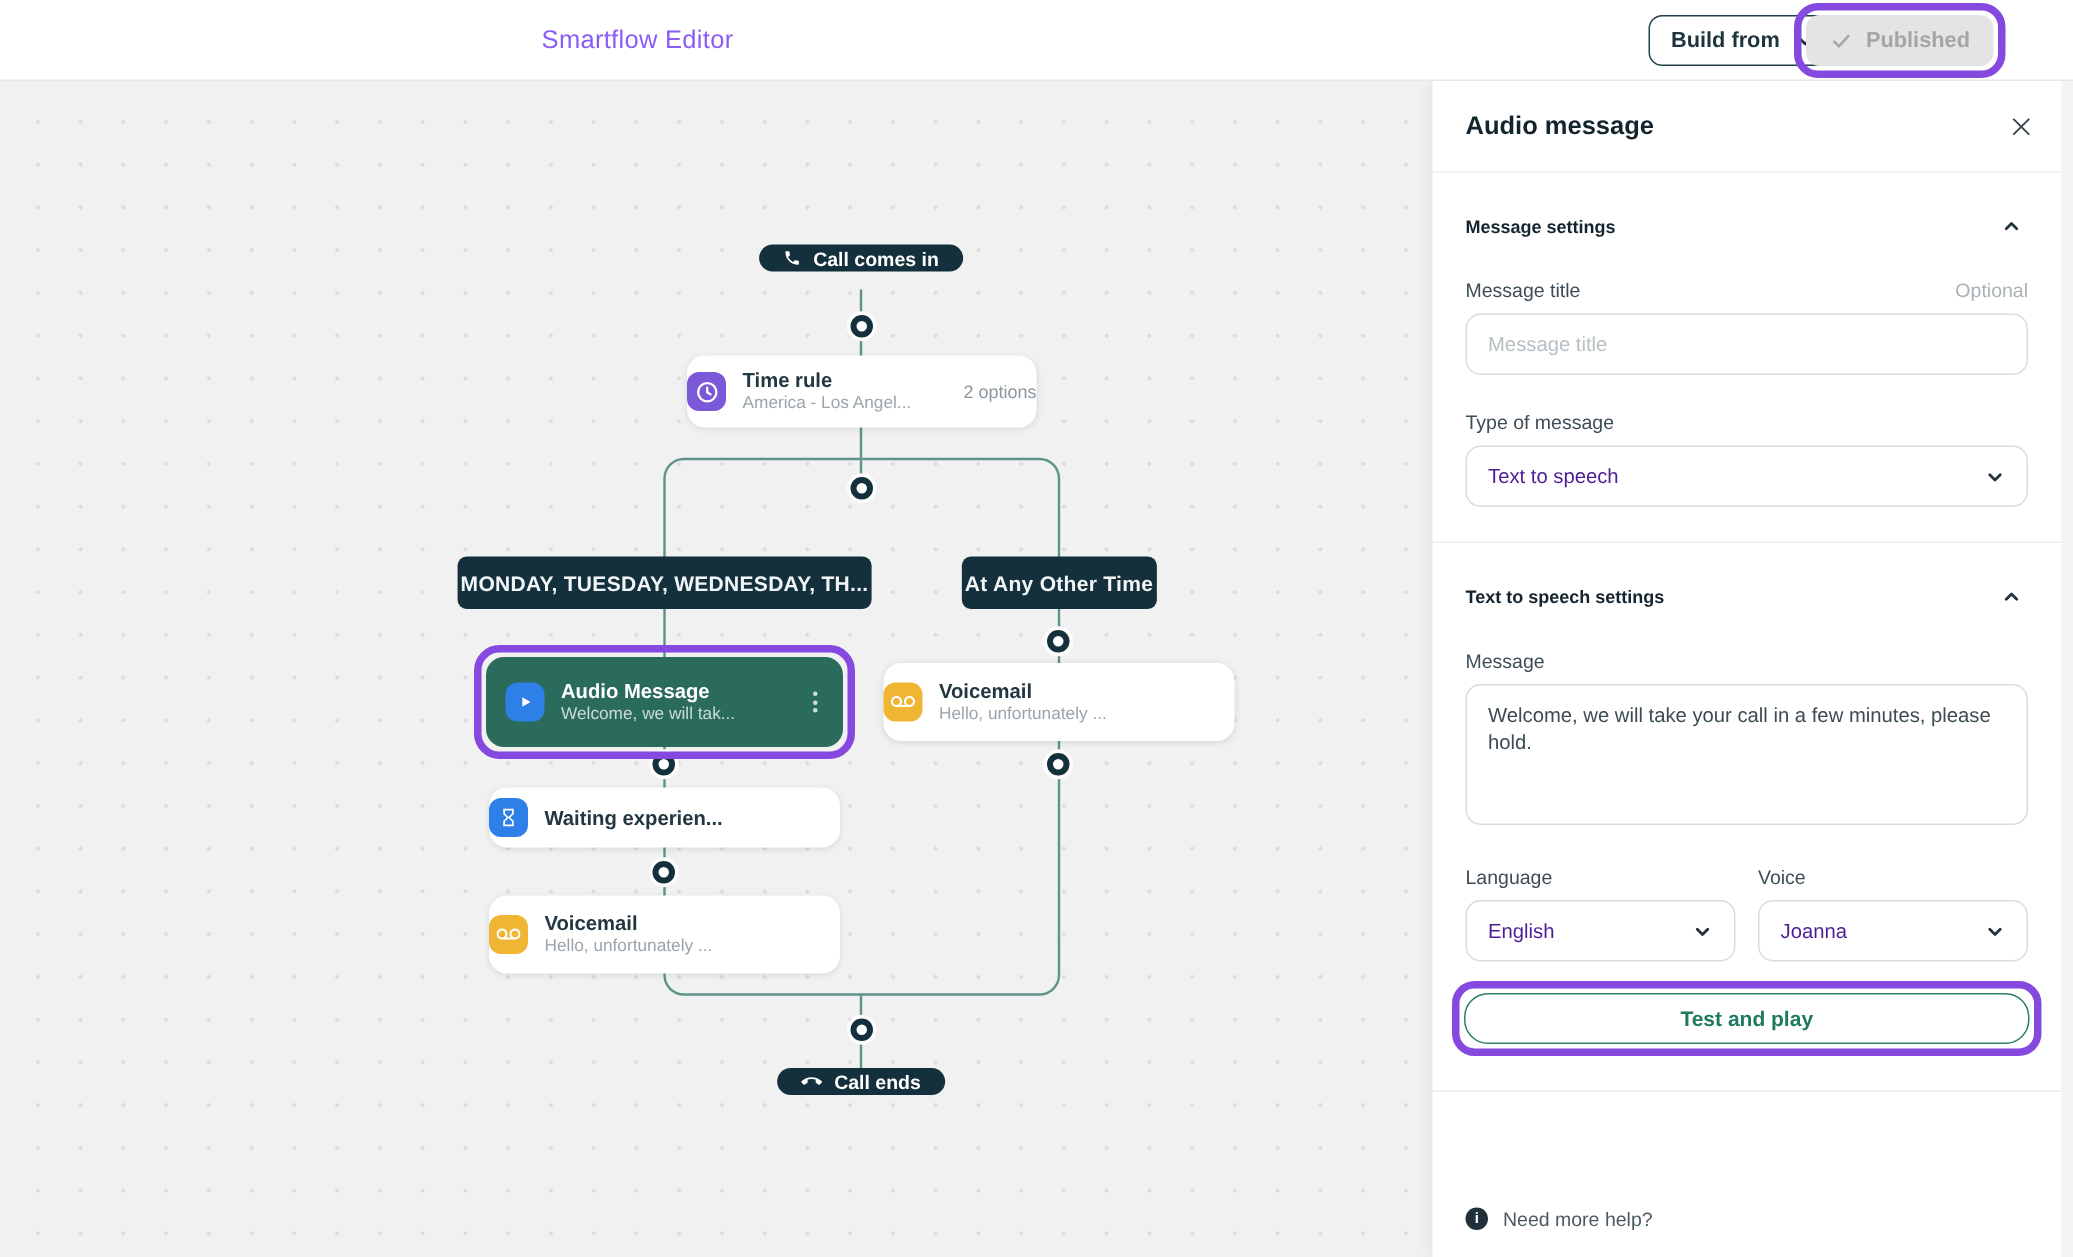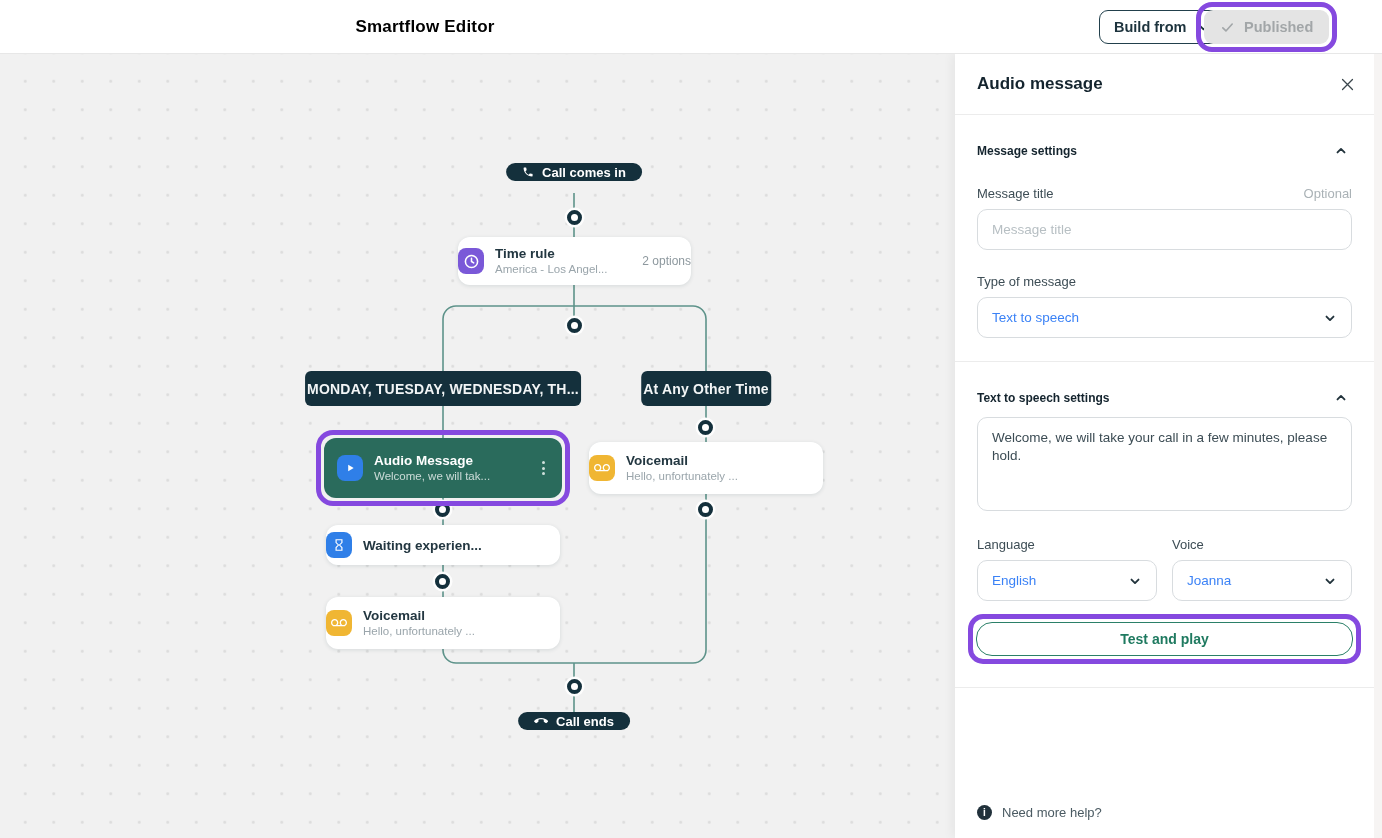--- a/index.html
+++ b/index.html
@@ -6,21 +6,21 @@
   html,body { width:1382px; height:838px; }
   body {
     font-family:"Liberation Sans", sans-serif;
     background:#f1f1f1; color:#22333c; overflow:hidden; position:relative;
   }
 
   
   .topbar { position:absolute; top:0; left:0; width:1382px; height:54px;
     background:#fff; border-bottom:1px solid #e7e7e7; z-index:40; }
   .topbar-title { position:absolute; left:425px; top:50%; transform:translate(-50%,-50%);
-    font-size:17px; font-weight:bold; color:#000000; letter-spacing:.2px; }
+    font-size:17px; font-weight:normal; color:#8b5cf6; letter-spacing:.2px; }
   .btn-build { position:absolute; left:1058px; top:10px; height:34px; padding:0 14px;
     border:1.5px solid #22404c; border-radius:9px; background:#fff; font-size:14.5px;
     font-weight:600; color:#1d333d; display:flex; align-items:center; gap:10px;
     cursor:pointer; font-family:inherit;margin-left:41px; }
   .pub-ring { position:absolute; left:1196px; top:2px; border:5px solid #8549df;
     border-radius:16px; padding:3px; }
   .btn-published { height:34px; min-width:122px; padding:0 16px; background:#e4e4e4;
     border:none; border-radius:9px; color:#a2a6a8; font-size:14.5px; font-weight:600;
     display:flex; align-items:center; gap:9px; font-family:inherit; }
 
@@ -79,21 +79,21 @@
   .sec-head h3 { font-size:12px; font-weight:bold; color:#14242e; }
   .lbl { font-size:13px; color:#3d4d55; display:block; }
   .row-between { display:flex; justify-content:space-between; align-items:center;
     margin-top:24px; }
   .optional { font-size:13px; color:#aab2b6; }
   .tinput { width:100%; height:41px; border:1px solid #d8dcdf; border-radius:10px;
     padding:0 14px; font-size:13.5px; color:#27343c; background:#fff; margin-top:8px;
     font-family:inherit; outline:none; }
   .tinput::placeholder { color:#b7bfc3; }
   .select { width:100%; height:41px; border:1px solid #d8dcdf; border-radius:10px;
-    padding:0 14px; font-size:13.5px; color:#3b82f6; background:#fff; display:flex;
+    padding:0 14px; font-size:13.5px; color:#4c1d95; background:#fff; display:flex;
     align-items:center; justify-content:space-between; margin-top:8px; cursor:pointer; }
   .mt24 { margin-top:24px; }
   textarea.msg { width:100%; height:94px; border:1px solid #d8dcdf; border-radius:10px;
     padding:11px 14px; font-size:13.5px; color:#3c4c54; resize:none; line-height:18px;
     font-family:inherit; margin-top:8px; outline:none; }
   .two-col { display:flex; gap:15px; margin-top:22px; }
   .col { flex:1; }
   .test-ring { margin:13px -9px 0; border:5px solid #8549df; border-radius:15px;
     padding:3px; }
   .btn-test { width:100%; height:34px; border:1px solid #2b8068; border-radius:16px;
@@ -281,20 +281,21 @@
   <section class="sec">
     <div class="sec-head">
       <h3>Text to speech settings</h3>
       <button class="icon-btn">
         <svg width="14" height="14" viewBox="0 0 24 24" fill="none" stroke="#22333c" stroke-width="3.2" stroke-linecap="round" stroke-linejoin="round">
             <path d="M6 14.5l6-6 6 6"></path>
           </svg>
       </button>
     </div>
 
+    <span class="lbl mt24">Message</span>
     <textarea class="msg" style="">Welcome, we will take your call in a few minutes, please hold.</textarea>
 
     <div class="two-col">
       <div class="col">
         <span class="lbl">Language</span>
         <div class="select">
           <span>English</span>
           <span style="display:flex;">
             <svg width="14" height="14" viewBox="0 0 24 24" fill="none" stroke="#22333c" stroke-width="3.2" stroke-linecap="round" stroke-linejoin="round">
                 <path d="M6 9.5l6 6 6-6"></path>

